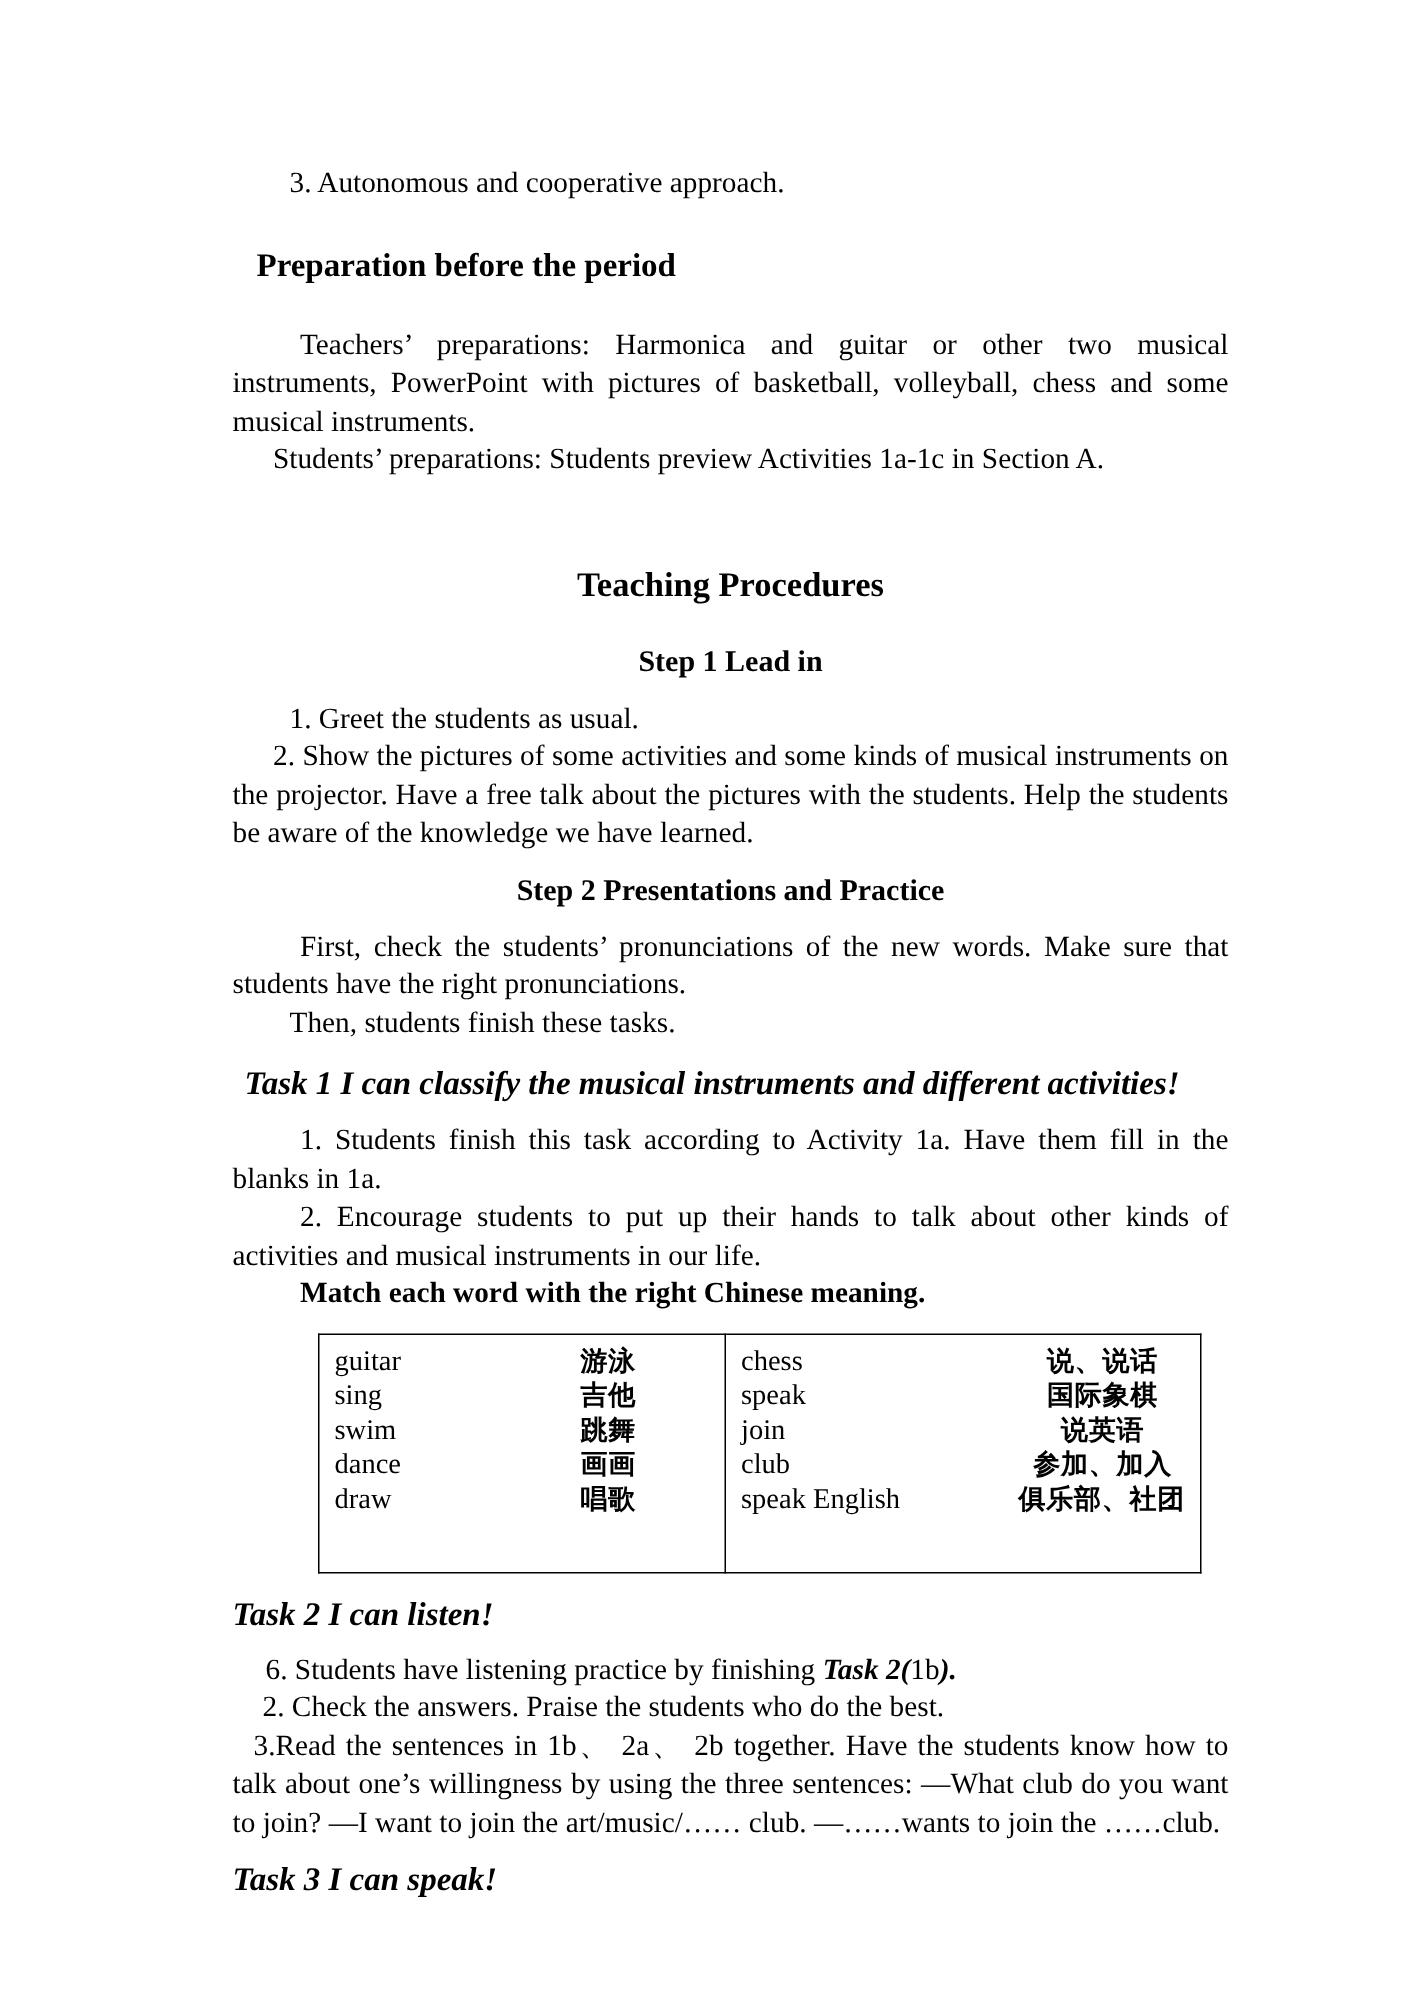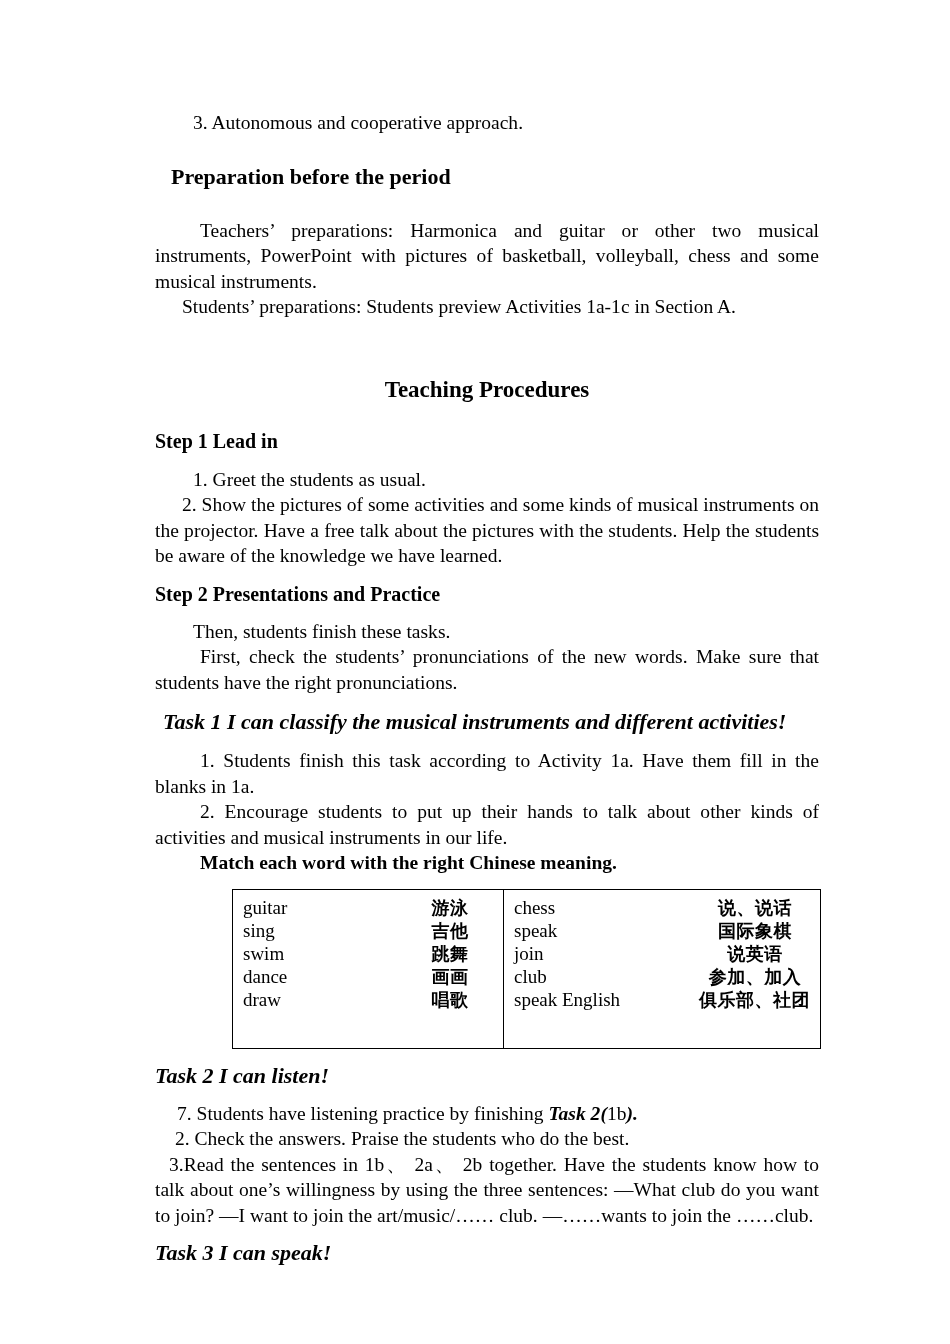--- a/index.html
+++ b/index.html
@@ -57,38 +57,38 @@
     line-height: 28px;
     margin: 0;
     text-align: center;
     width: 664px;
   }
   h2.step-head {
     font-size: 20px;
     font-weight: bold;
     line-height: 26px;
     margin: 0;
-    text-align: left;
+    text-align: center;
   }
   .task-head {
     font-size: 22px;
     font-weight: bold;
     font-style: italic;
     line-height: 26px;
     margin: 0;
   }
   .bold { font-weight: bold; }
   .bolditalic { font-weight: bold; font-style: italic; }
   .norm { font-weight: normal; font-style: normal; }
 
   .spacer-sm { height: 11px; }
 
   
   .match-table-wrap {
-    margin-left: 77px;   
+    margin-left: 57px;   
     width: 548px;        
   }
   table.match-table {
     border-collapse: collapse;
     width: 548px;
     table-layout: fixed;
   }
   table.match-table td {
     border: 1px solid #000000;
     vertical-align: top;
@@ -107,21 +107,21 @@
   .row-en {
     font-family: "Liberation Serif", "DejaVu Serif", serif;
     font-weight: normal;
   }
   .row-zh {
     font-family: "DejaVu Sans", "Liberation Sans", sans-serif;
     font-weight: bold;
     font-size: 18px;
     letter-spacing: 0.5px;
   }
-  .cell-left .row-zh { min-width: 86px; text-align: center; }
+  .cell-left .row-zh { min-width: 86px; text-align: left; }
   .cell-right .row-zh { min-width: 110px; text-align: center; }
   .cell-pad { height: 16px; }
 </style>
 </head>
 <body>
 
 <div class="page">
   <div class="content">
 
     <div style="height:110px"></div>
@@ -149,22 +149,22 @@
 
     <p class="para nojust indent-2">1. Greet the students as usual.</p>
     <p class="para indent-1">2. Show the pictures of some activities and some kinds of musical instruments on the projector. Have a free talk about the pictures with the students. Help the students be aware of the knowledge we have learned.</p>
 
     <div style="height:12px"></div>
 
     <h2 class="step-head">Step 2 Presentations and Practice</h2>
 
     <div style="height:12px"></div>
 
+    <p class="para indent-3">First, check the students’ pronunciations of the new words. Make sure that students have the right pronunciations.</p>
     <p class="para nojust indent-2">Then, students finish these tasks.</p>
-    <p class="para indent-3">First, check the students’ pronunciations of the new words. Make sure that students have the right pronunciations.</p>
 
     <div style="height:14px"></div>
 
     <p class="task-head" style="margin-left:8px">Task 1 I can classify the musical instruments and different activities!</p>
 
     <div style="height:13px"></div>
 
     <p class="para indent-3">1. Students finish this task according to Activity 1a. Have them fill in the blanks in 1a.</p>
     <p class="para indent-3">2. Encourage students to put up their hands to talk about other kinds of activities and musical instruments in our life.</p>
 
@@ -226,21 +226,21 @@
       </tbody>
         </table>
     </div>
 
     <div style="height:14px"></div>
 
     <p class="task-head">Task 2 I can listen!</p>
 
     <div style="height:12px"></div>
 
-    <p class="para nojust" style="text-indent:22px"><span>7. Students have listening practice by finishing </span><span class="bolditalic">Task 2(</span><span class="norm">1b</span><span class="bolditalic">).</span></p>
+    <p class="para nojust" style="text-indent:22px"><span>6. Students have listening practice by finishing </span><span class="bolditalic">Task 2(</span><span class="norm">1b</span><span class="bolditalic">).</span></p>
 
     <p class="para nojust" style="text-indent:20px">2.  Check the answers. Praise the students who do the best.</p>
 
     <p class="para" style="text-indent:14px">3.Read the sentences in 1b、 2a、 2b together. Have the students know how to talk about one’s willingness by using the three sentences: —What club do you want to join? —I want to join the art/music/…… club. —……wants to join the ……club.</p>
 
     <div style="height:12px"></div>
 
     <p class="task-head">Task 3 I can speak!</p>
 
   </div>

